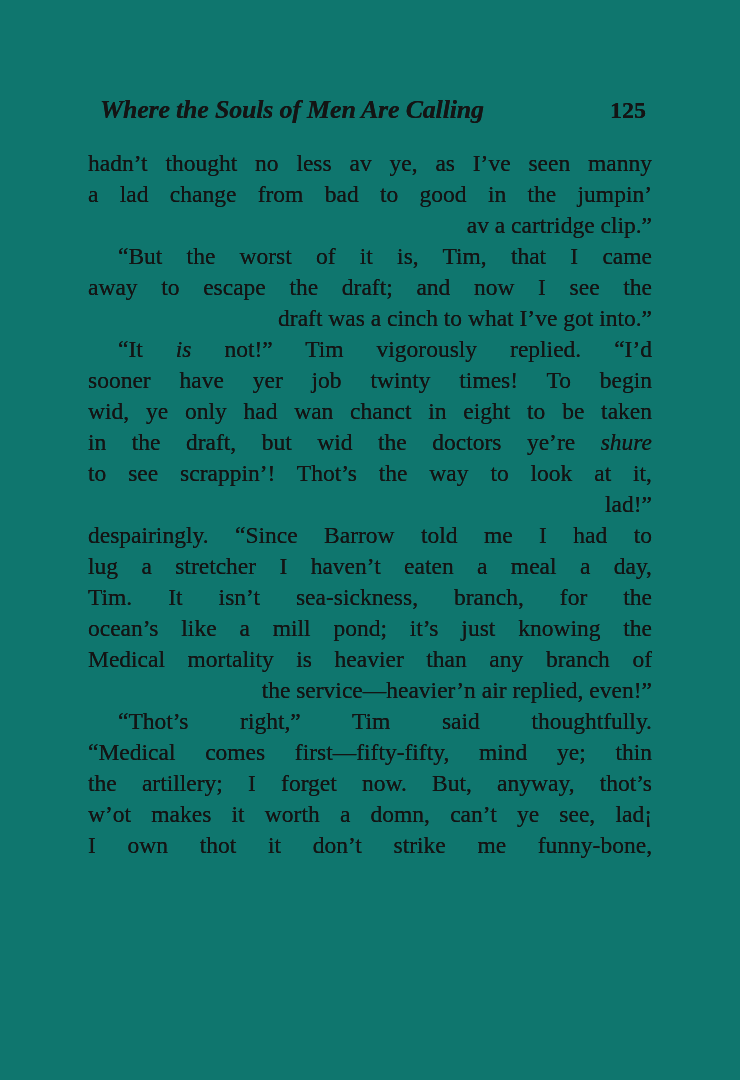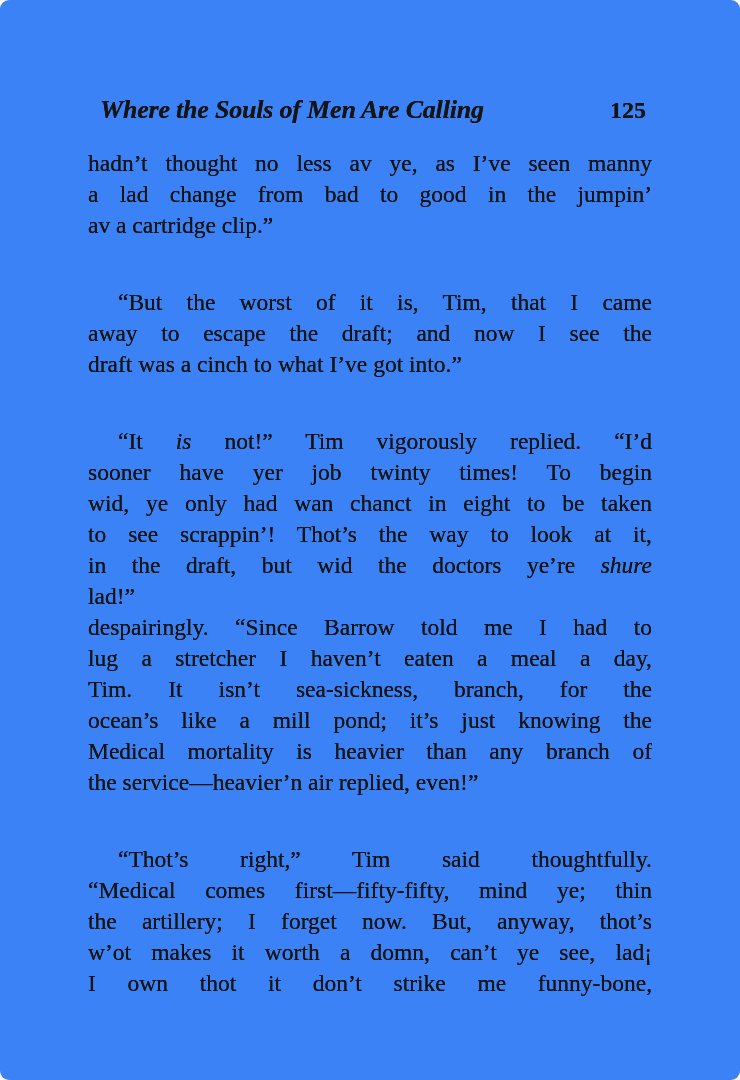--- a/index.html
+++ b/index.html
@@ -4,24 +4,23 @@
 <style>
   html, body { margin: 0; padding: 0; }
   body {
     width: 740px; height: 1080px;
     background: #ffffff;
     position: relative;
     overflow: hidden;
   }
   .page {
     position: absolute; inset: 0;
-    background: #3b82f6;
+    background: #0f766e;
     color: #141414;
     font-family: "Liberation Serif", "DejaVu Serif", serif;
-    border-radius: 9px;
   }
   .header {
     position: absolute;
     top: 95px; left: 100px; right: 94px; height: 34px;
     display: flex; justify-content: space-between; align-items: baseline;
   }
   .title {
     font-style: italic;
     font-weight: 700;
     font-size: 26px;
@@ -36,50 +35,50 @@
   }
   .body {
     position: absolute;
     top: 148px; left: 88px; width: 564px;
   }
   .line {
     height: 31px;
     line-height: 31px;
     font-size: 23.5px;
     overflow: hidden;
-    text-align: left;
+    text-align: right;
     text-shadow: 0 0 0.5px currentColor;
     white-space: normal;
   }
   .line.j { text-align: justify; }
   
   .line.j::after { content: ""; display: inline-block; width: 100%; height: 0; }
-  .line.indent { text-indent: 30px; margin-top: 46px; }
+  .line.indent { text-indent: 30px; }
   .it { font-style: italic; }
 </style>
 </head>
 <body>
 
 <div class="page">
   <header class="header">
     <span class="title">Where the Souls of Men Are Calling</span>
     <span class="pagenum">125</span>
   </header>
   <main class="body" id="body">
       <div class="line j"><span>hadn’t thought no less av ye, as I’ve seen manny</span></div>
       <div class="line j"><span>a lad change from bad to good in the jumpin’</span></div>
       <div class="line"><span>av a cartridge clip.”</span></div>
       <div class="line j indent"><span>“But the worst of it is, Tim, that I came</span></div>
       <div class="line j"><span>away to escape the draft; and now I see the</span></div>
       <div class="line"><span>draft was a cinch to what I’ve got into.”</span></div>
       <div class="line j indent"><span>“It </span><span class="it">is</span><span> not!” Tim vigorously replied. “I’d</span></div>
       <div class="line j"><span>sooner have yer job twinty times! To begin</span></div>
       <div class="line j"><span>wid, ye only had wan chanct in eight to be taken</span></div>
+      <div class="line j"><span>in the draft, but wid the doctors ye’re </span><span class="it">shure</span></div>
       <div class="line j"><span>to see scrappin’! Thot’s the way to look at it,</span></div>
-      <div class="line j"><span>in the draft, but wid the doctors ye’re </span><span class="it">shure</span></div>
       <div class="line"><span>lad!”</span></div>
       <div class="line j"><span>despairingly. “Since Barrow told me I had to</span></div>
       <div class="line j"><span>lug a stretcher I haven’t eaten a meal a day,</span></div>
       <div class="line j"><span>Tim. It isn’t sea-sickness, branch, for the</span></div>
       <div class="line j"><span>ocean’s like a mill pond; it’s just knowing the</span></div>
       <div class="line j"><span>Medical mortality is heavier than any branch of</span></div>
       <div class="line"><span>the service—heavier’n air replied, even!”</span></div>
       <div class="line j indent"><span>“Thot’s right,” Tim said thoughtfully.</span></div>
       <div class="line j"><span>“Medical comes first—fifty-fifty, mind ye; thin</span></div>
       <div class="line j"><span>the artillery; I forget now. But, anyway, thot’s</span></div>

